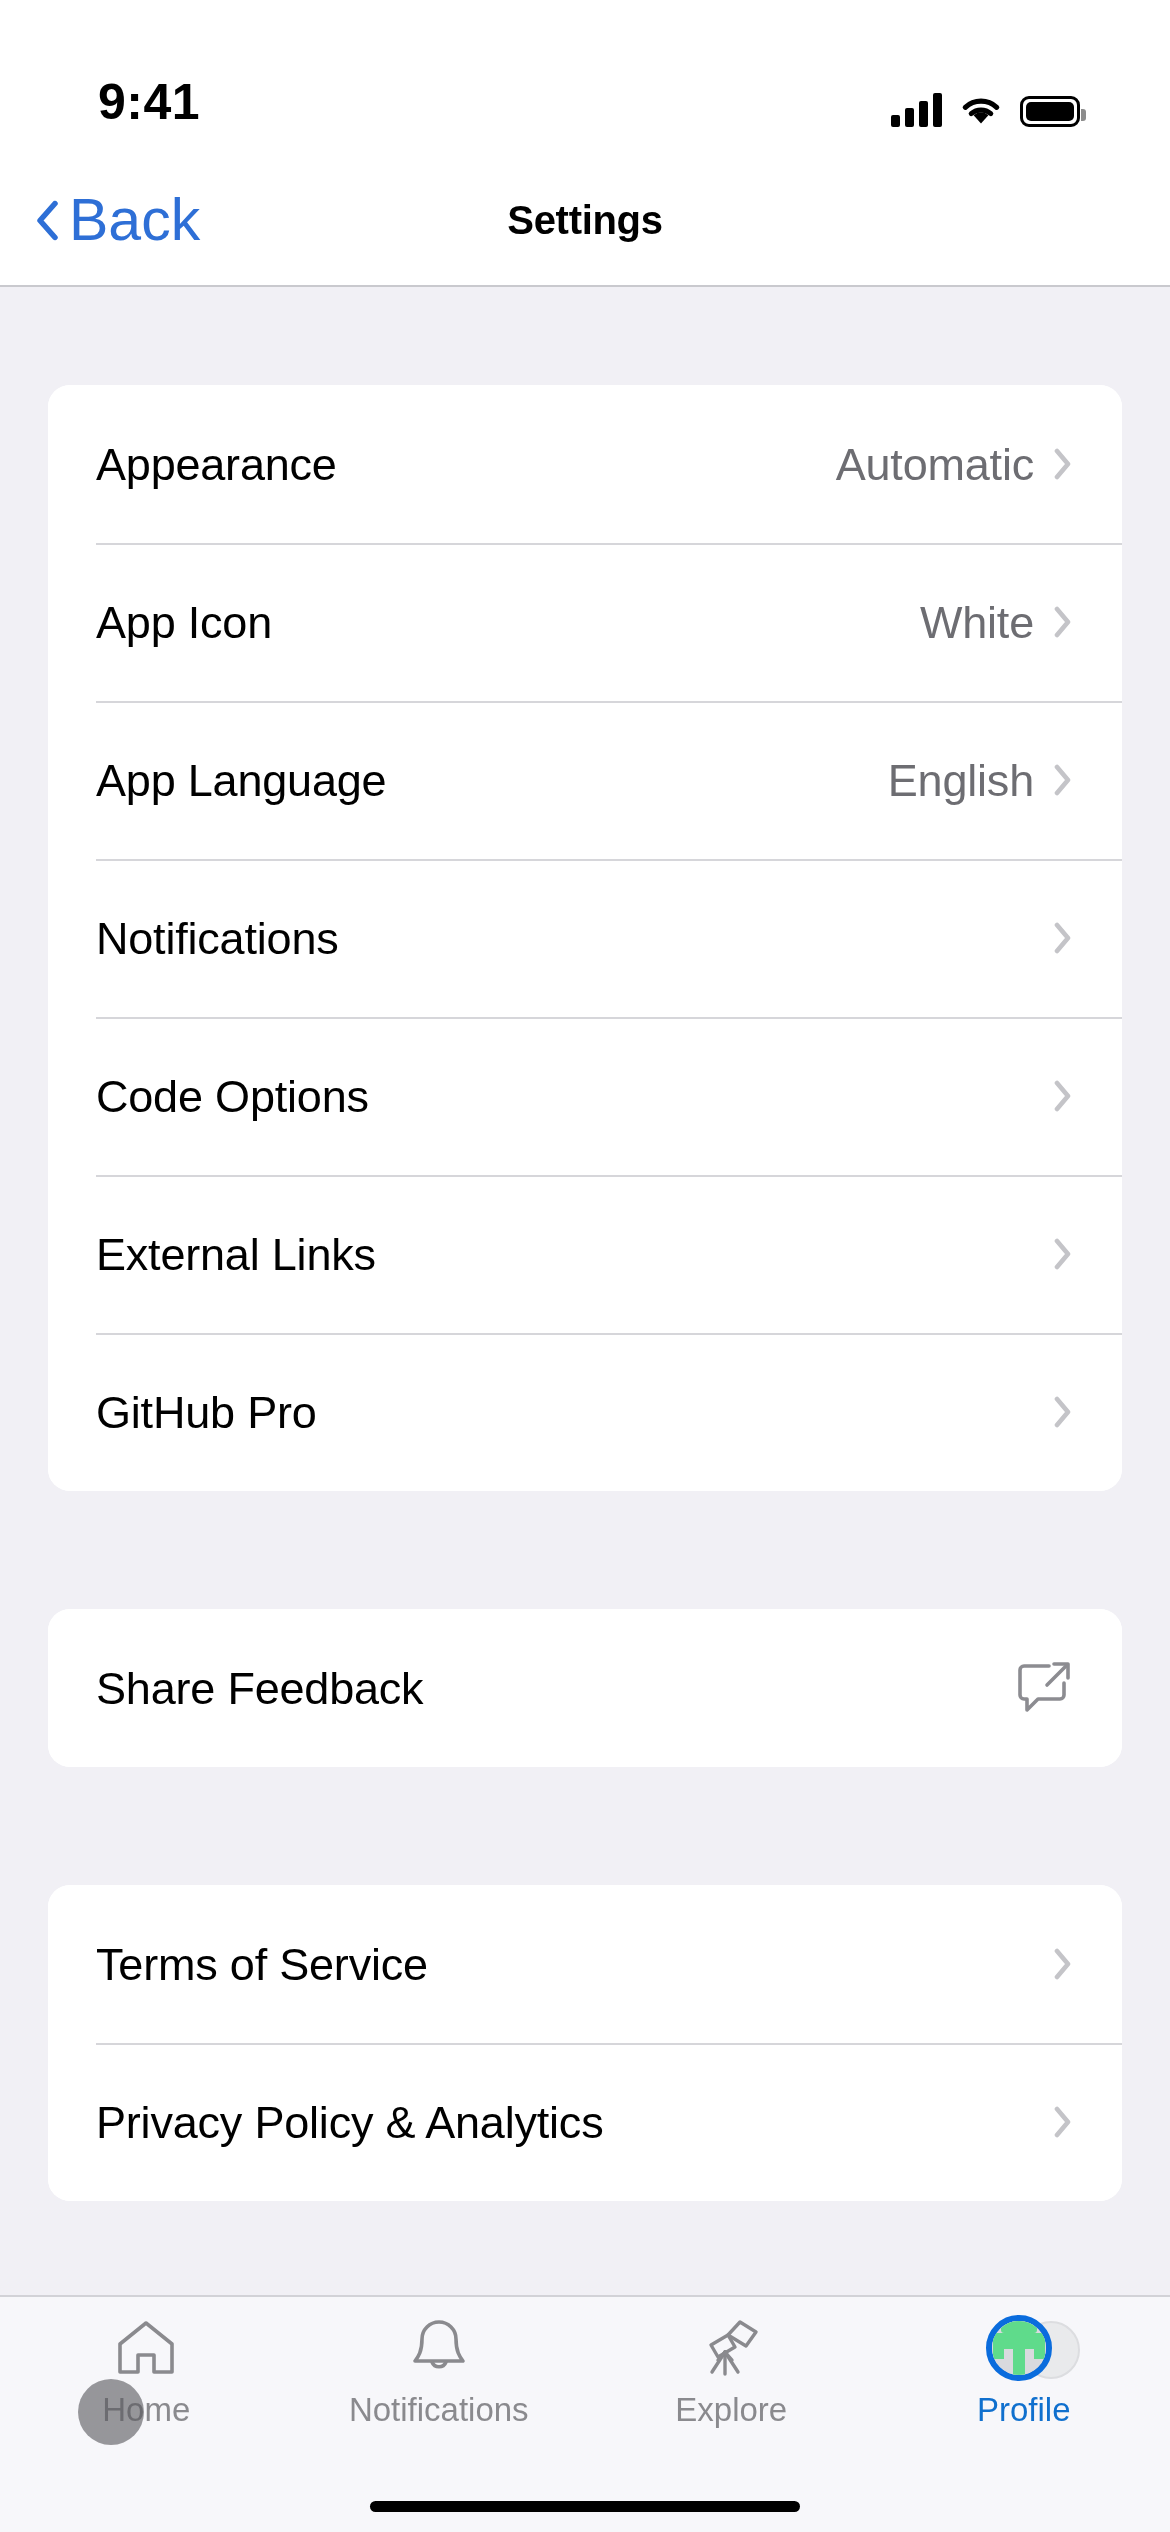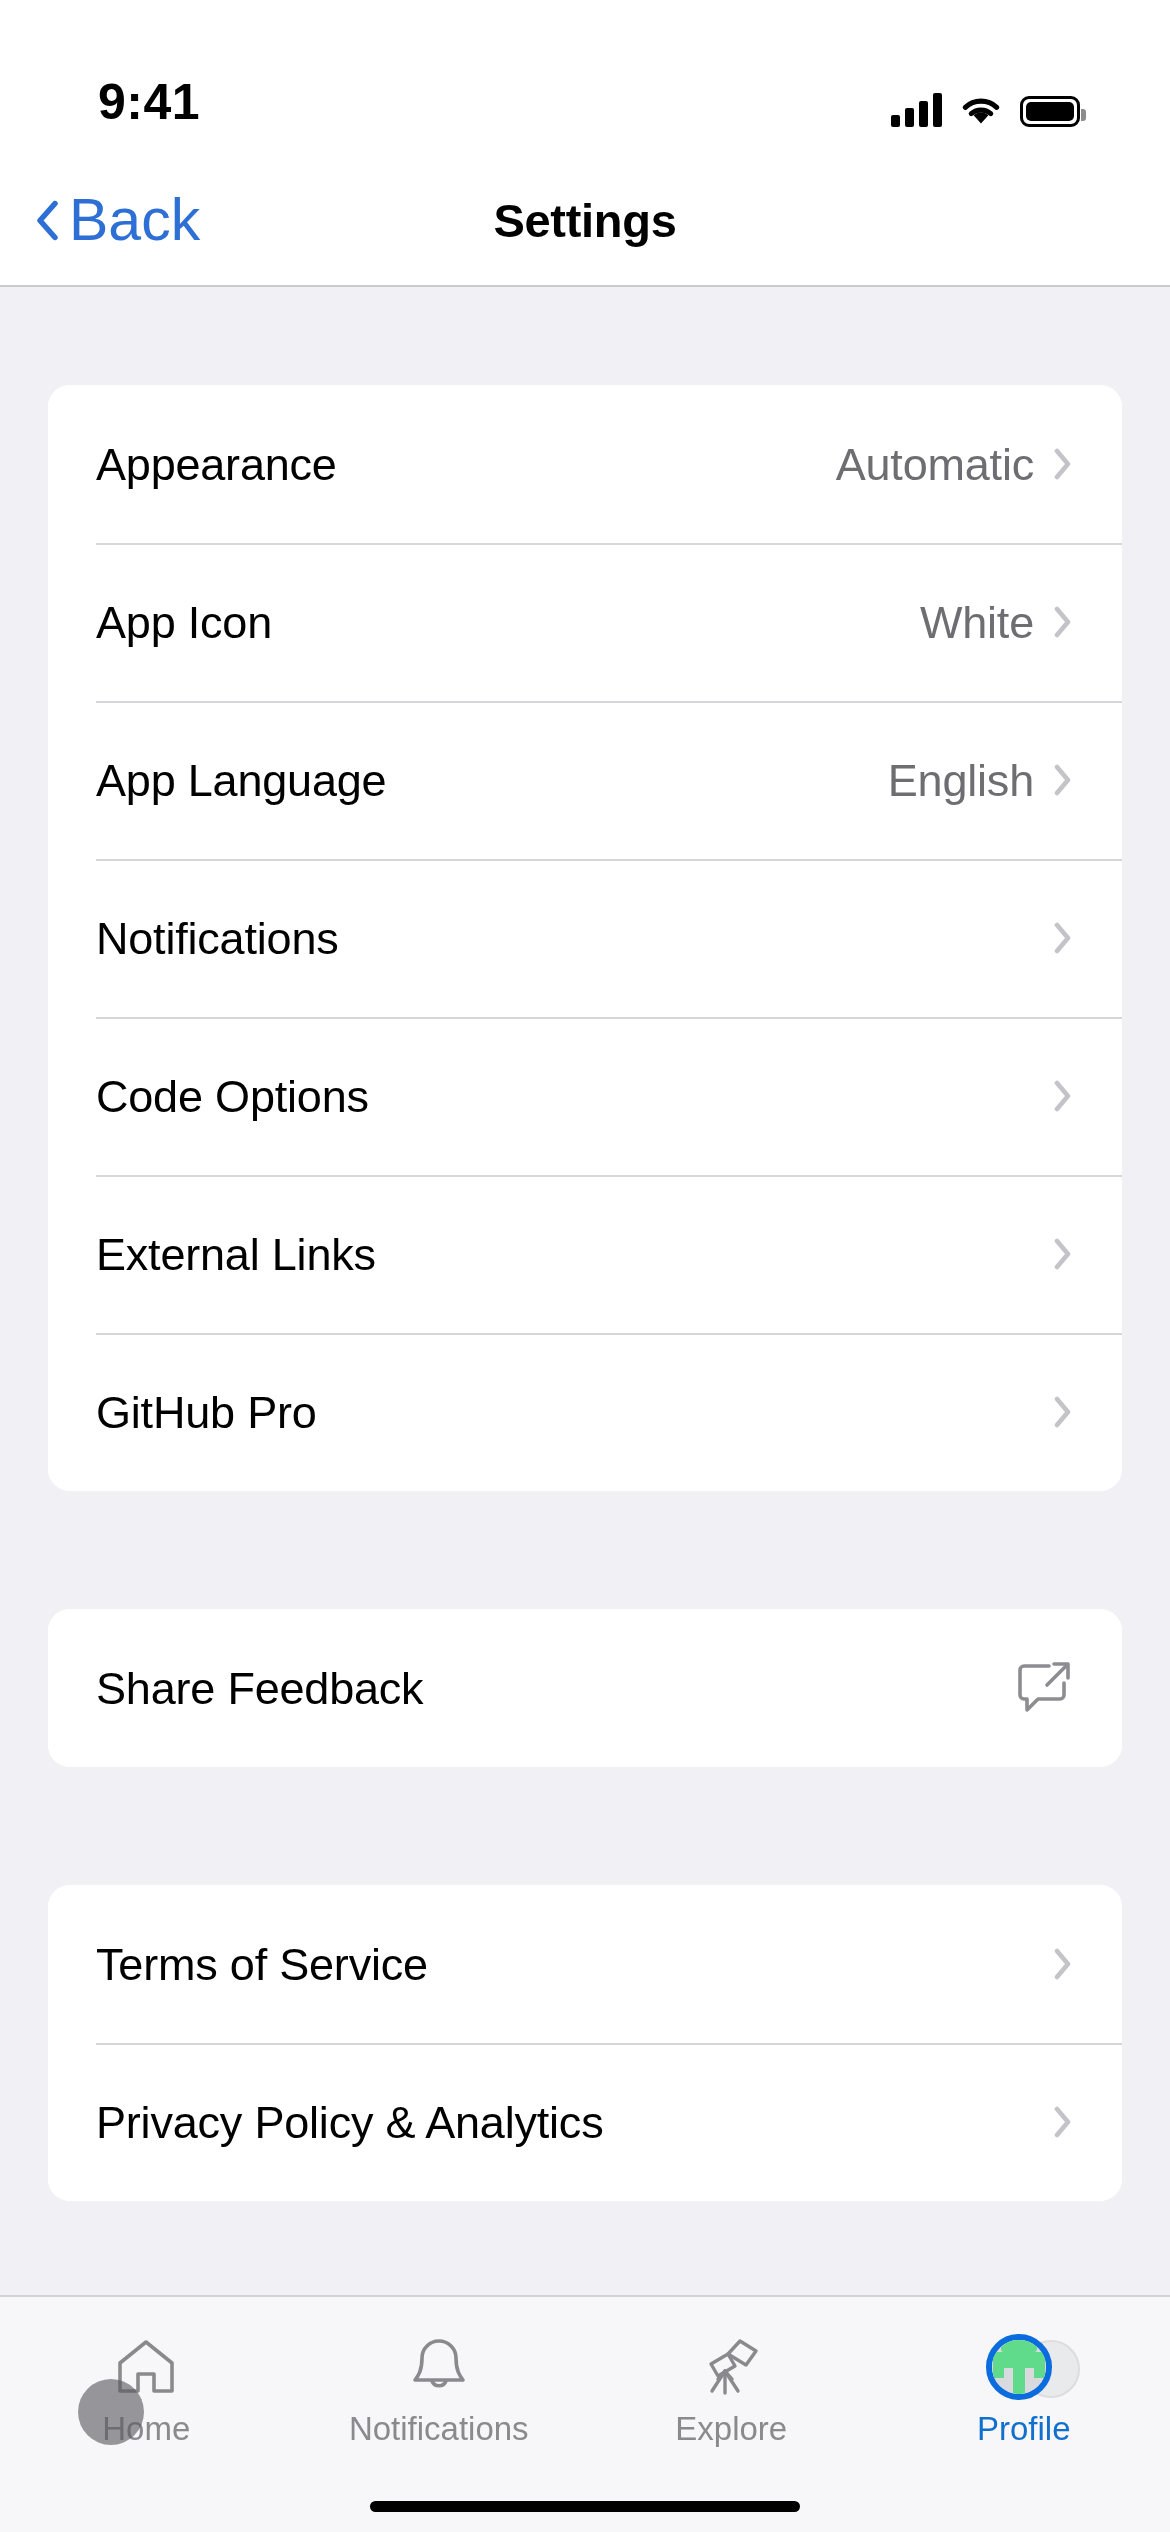--- a/index.html
+++ b/index.html
@@ -62,21 +62,21 @@
     display:flex; align-items:center; gap:11px;
     background:none; border:none; cursor:pointer;
     padding:10px 14px;
   }
   .back-chevron { width:22px; height:40px; display:block; }
   .back-label {
     font-size:59px; color:#2E6FD6; line-height:1;
   }
   .nav-title {
     width:100%; text-align:center;
-    font-size:47px; font-weight:bold; color:#000; letter-spacing:-0.3px;
+    font-size:40px; font-weight:bold; color:#000; letter-spacing:-0.3px;
   }
 
   
   .content {
     flex:1 1 auto;
     background:#F1F0F5;
     padding:0 48px;
     overflow:hidden;
     position:relative;
   }
@@ -110,21 +110,21 @@
   }
   .chevron { width:18px; height:32px; flex:0 0 auto; display:block; }
   .share-icon { width:56px; height:54px; flex:0 0 auto; display:block; }
 
   
   .tabbar {
     flex:0 0 185px; height:185px;
     background:#F7F7FA;
     border-top:2px solid #D2D2D7;
     display:flex; align-items:flex-start;
-    padding-top:39px;
+    padding-top:20px;
     position:relative;
   }
   .tab {
     flex:1 1 0; display:flex; flex-direction:column; align-items:center;
     gap:14px; cursor:pointer; position:relative;
   }
   .tab-icon { height:62px; display:flex; align-items:center; justify-content:center; }
   .tab-label { font-size:33px; color:#8A8A8E; line-height:1; }
   .tab.active .tab-label { color:#1070CE; font-weight:normal; }
   .avatar-wrap { position:relative; width:76px; height:66px; }

